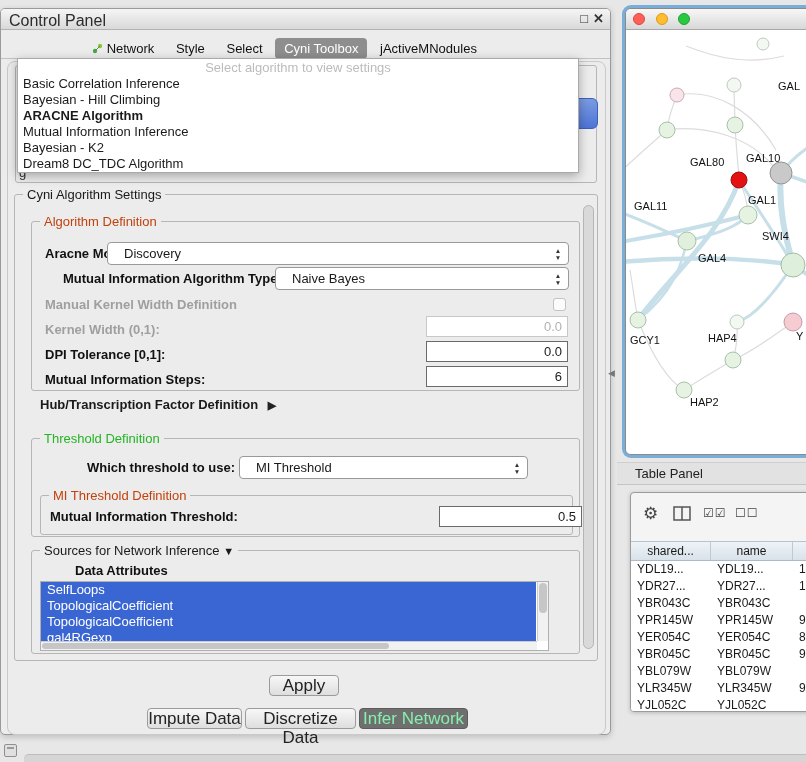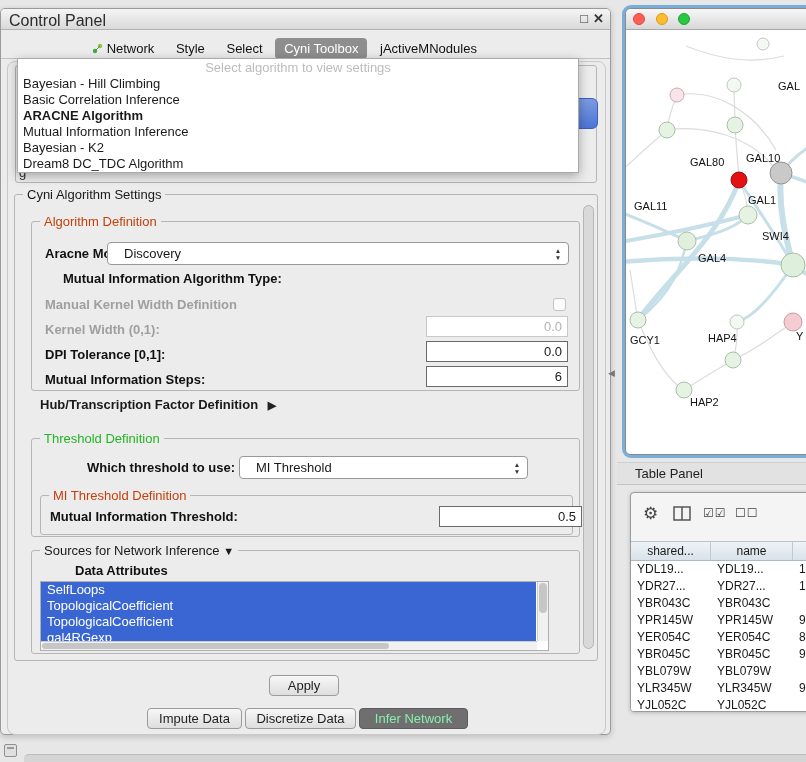--- a/index.html
+++ b/index.html
@@ -13,21 +13,21 @@
   .gtitle { position:absolute; top:-8px; left:8px; background:#ececec; padding:0 4px; font-size:13px; white-space:nowrap; }
   .gtitle.blue { color:#c2410c; }
   .gtitle.green { color:#23b523; }
   .lbl { position:absolute; font-weight:bold; font-size:13px; white-space:nowrap; color:#111; }
   .lbl.dis { color:#9f9f9f; }
   .combo { position:absolute; background:#fff; border:1px solid #999; border-radius:4px; height:23px; line-height:21px; padding-left:16px; font-size:13px; }
   .combo .arr { position:absolute; right:4px; top:4px; width:12px; font-size:6.5px; line-height:7px; color:#333; text-align:center; }
   .field { position:absolute; background:#fff; border:1px solid #6a6a6a; height:21px; line-height:19px; text-align:right; padding:0 5px; font-size:13px; }
   .field.dis { border-color:#c8c8c8; color:#b2b2b2; }
   .checkbox { position:absolute; width:13px; height:13px; border:1px solid #c3c3c3; border-radius:3px; background:#fbfbfb; }
-  .btn { position:absolute; border:1px solid #9b9b9b; border-radius:4px; background:linear-gradient(#f7f7f7,#dedede); text-align:center; font-size:13px; color:#222; line-height:19px; }
+  .btn { position:absolute; border:1px solid #9b9b9b; border-radius:4px; background:linear-gradient(#f7f7f7,#dedede); text-align:center; font-size:17px; color:#222; line-height:19px; }
   .btn.dark { background:#6f6f6f; border-color:#5c5c5c; color:#86efac; }
   
   .control-window { position:absolute; left:0; top:8px; width:611px; height:727px; background:#ececec; border:1px solid #9a9a9a; border-radius:5px; box-shadow:0 2px 6px rgba(0,0,0,.18); }
   .titlebar { position:absolute; left:0; top:0; right:0; height:21px; background:linear-gradient(#f5f5f5,#d9d9d9); border-bottom:1px solid #b3b3b3; border-radius:4px 4px 0 0; }
   .titlebar .wtitle { position:absolute; left:8px; top:3px; font-size:16px; color:#2b2b2b; }
   .titlebar .wctl { position:absolute; top:2px; font-size:13px; color:#333; }
   .tabs { position:absolute; left:82px; top:29px; height:22px; white-space:nowrap; }
   .tab { display:inline-block; height:21px; line-height:21px; padding:0 9px; border-radius:4px; color:#111; }
   .tab.active { background:#8e8e8e; color:#fff; }
   .tabline { position:absolute; left:0; right:0; top:49px; border-top:1px solid #c2c2c2; }
@@ -104,42 +104,46 @@
   <div class="tabline"></div>
 
   <div class="inner-panel"></div>
 
   <div class="groupbox" style="left:14px; top:56px; width:582px; height:118px;"></div>
   <div class="blue-frag"></div>
   <span class="frag-g">g</span>
 
   <div class="popup">
     <div class="ph">Select algorithm to view settings</div>
+    <div class="item">Basic Correlation Inference</div>
     <div class="item">Bayesian - Hill Climbing</div>
-    <div class="item">Basic Correlation Inference</div>
     <div class="item sel">ARACNE Algorithm</div>
     <div class="item">Mutual Information Inference</div>
     <div class="item">Bayesian - K2</div>
     <div class="item">Dream8 DC_TDC Algorithm</div>
   </div>
 
   <div class="groupbox" style="left:13px; top:185px; width:584px; height:467px;">
     <span class="gtitle">Cyni Algorithm Settings</span>
     <div class="side-sb"></div>
 
     <div class="groupbox" style="left:16px; top:26px; width:549px; height:170px;">
       <span class="gtitle blue">Algorithm Definition</span>
 
       <span class="lbl" style="left:13px; top:24px;">Aracne Mode:</span>
       <div class="combo" style="left:75px; top:20px; width:462px;">
         <span>Discovery</span>
         <span class="arr">▲<br>▼</span>
       </div>
 
       <span class="lbl" style="left:13px; top:49px;padding-left:18px;">Mutual Information Algorithm Type:</span>
+      <div class="combo" style="left:243px; top:45px; width:294px;">
+        <span>Naive Bayes</span>
+        <span class="arr">▲<br>▼</span>
+      </div>
 
       <span class="lbl dis" style="left:13px; top:75px;">Manual Kernel Width Definition</span>
       <span class="checkbox" style="left:521px; top:76px;"></span>
 
       <span class="lbl dis" style="left:13px; top:100px;">Kernel Width (0,1):</span>
       <div class="field dis" style="left:394px; top:94px; width:142px;">0.0</div>
 
       <span class="lbl" style="left:13px; top:125px;">DPI Tolerance [0,1]:</span>
       <div class="field" style="left:394px; top:119px; width:142px;">0.0</div>
 

